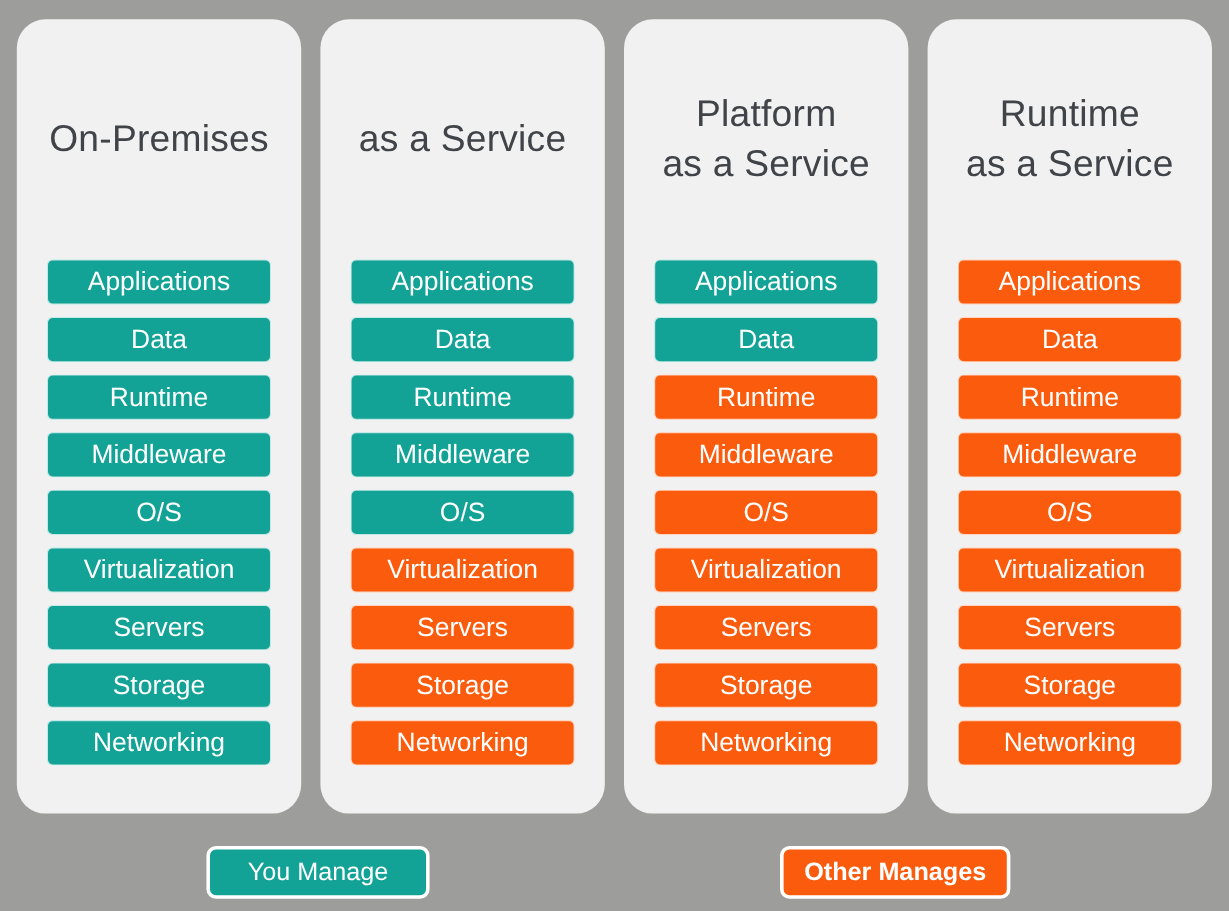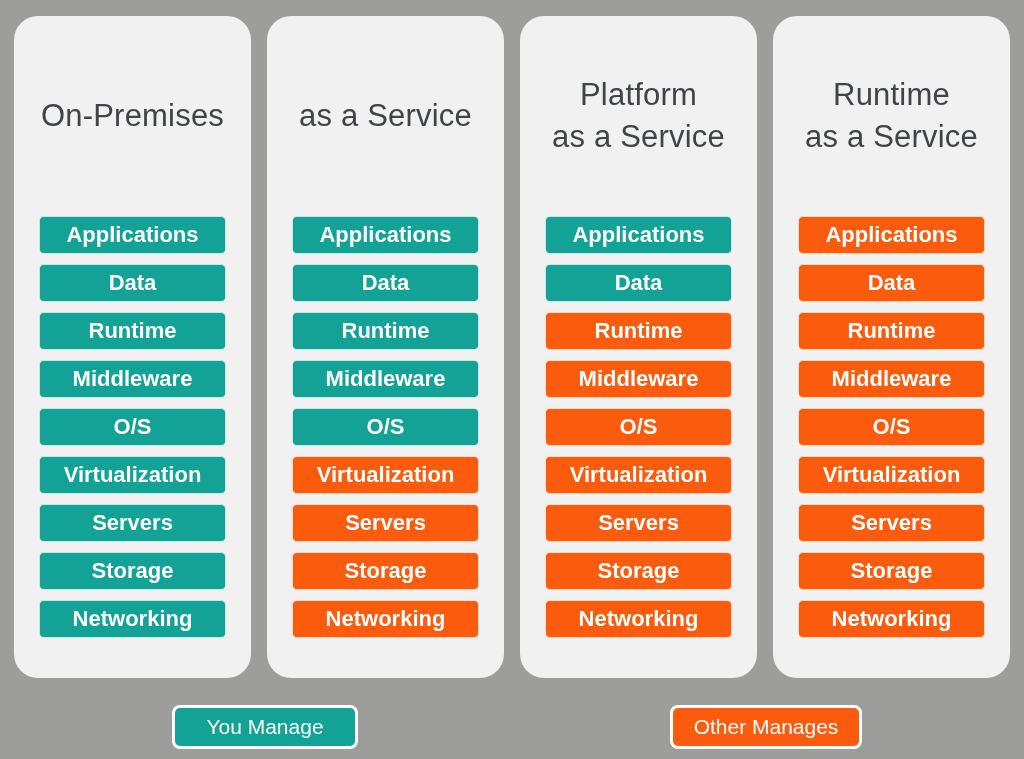--- a/index.html
+++ b/index.html
@@ -32,21 +32,20 @@
     color: var(--title, #404347);
     font-size: 31px;
     line-height: 42px;
     letter-spacing: 0.2px;
   }
   .layers {
     display: flex;
     flex-direction: column;
     gap: 10px;
     padding: 0 25px;
-    font-weight: bold;
   }
   .layer {
     height: 38px;
     border-radius: 5px;
     display: flex;
     align-items: center;
     justify-content: center;
     color: #fff;
     font-size: 22px;
     border: 1px solid rgba(255,255,255,0.75);
@@ -61,21 +60,21 @@
     border: 3px solid #ffffff;
     border-radius: 8px;
     box-sizing: border-box;
     display: flex;
     align-items: center;
     justify-content: center;
     color: #ffffff;
     font-size: 21px;
   }
   .legend-box.you   { left: 172px; width: 186px; background: var(--teal, #12a296); }
-  .legend-box.other { left: 670px; width: 192px; background: var(--orange, #fa5b0d); }
+  .legend-box.other { left: 650px; width: 192px; background: var(--orange, #fa5b0d); font-weight: bold; }
 </style>
 </head>
 <body style="--bg: #9d9d9c; --card: #f1f1f1; --teal: #12a296; --orange: #fa5b0d; --title: #404347;">
 
 <div class="cards-row" id="cards-row">
   <section class="card">
     <div class="card-title">
         <span>On-Premises</span>
       </div>
     <div class="layers">

